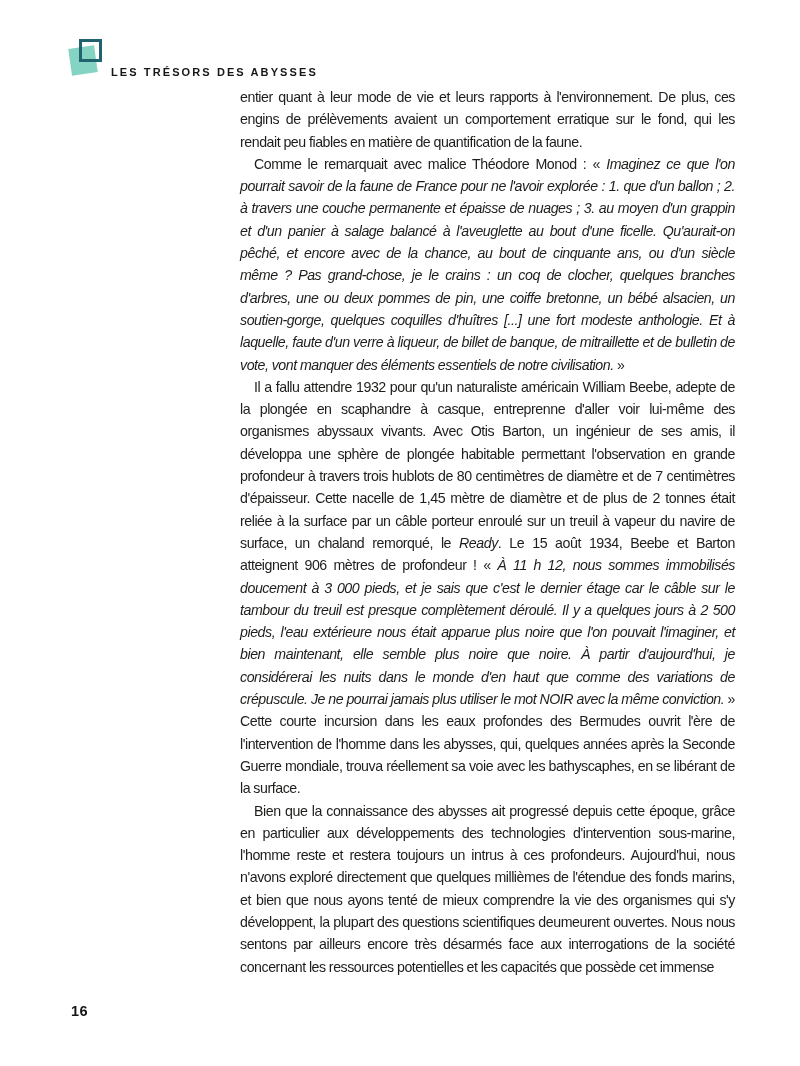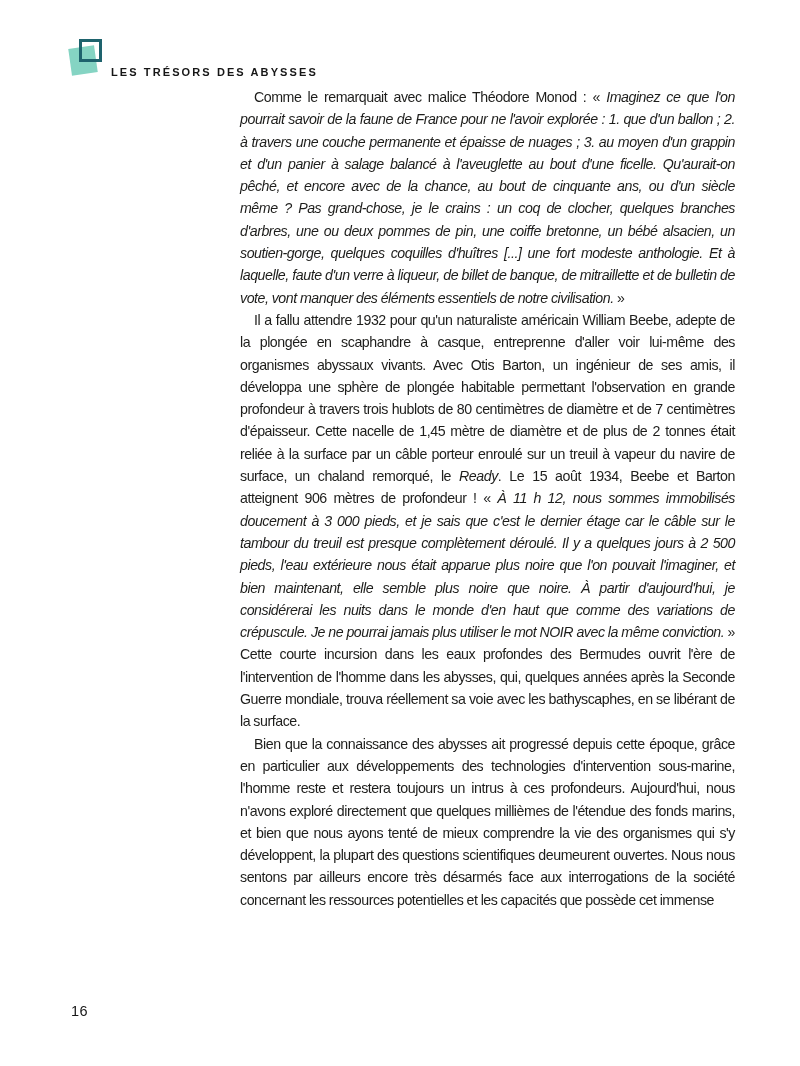--- a/index.html
+++ b/index.html
@@ -80,39 +80,40 @@
   .italic {
     font-style: italic;
   }
 
   
   .page-number {
     position: absolute;
     left: 71px;
     top: 1003px;
     font-size: 14.5px;
-    font-weight: normal;
+    font-weight: bold;
     letter-spacing: 0.5px;
     color: #161616;
   }
 </style>
 </head>
 <body>
 
 <div class="page">
 
   <header class="page-header">
     <div class="logo">
       <div class="logo-mint"></div>
       <div class="logo-frame"></div>
     </div>
     <h1 class="running-title">LES TRÉSORS DES ABYSSES</h1>
   </header>
 
   <main class="text-block">
+      <p class="para"><span>entier quant à leur mode de vie et leurs rapports à l'environnement. De plus, ces engins de prélèvements avaient un comportement erratique sur le fond, qui les rendait peu fiables en matière de quantification de la faune.</span></p>
       <p class="para indent"><span>Comme le remarquait avec malice Théodore Monod&nbsp;: «&nbsp;</span><span class="italic">Imaginez ce que l'on pourrait savoir de la faune de France pour ne l'avoir explorée&nbsp;: 1. que d'un ballon&nbsp;; 2. à travers une couche permanente et épaisse de nuages&nbsp;; 3. au moyen d'un grappin et d'un panier à salage balancé à l'aveuglette au bout d'une ficelle. Qu'aurait-on pêché, et encore avec de la chance, au bout de cinquante ans, ou d'un siècle même&nbsp;? Pas grand-chose, je le crains&nbsp;: un coq de clocher, quelques branches d'arbres, une ou deux pommes de pin, une coiffe bretonne, un bébé alsacien, un soutien-gorge, quelques coquilles d'huîtres [...] une fort modeste anthologie. Et à laquelle, faute d'un verre à liqueur, de billet de banque, de mitraillette et de bulletin de vote, vont manquer des éléments essentiels de notre civilisation.</span><span>&nbsp;»</span></p>
       <p class="para indent"><span>Il a fallu attendre 1932 pour qu'un naturaliste américain William Beebe, adepte de la plongée en scaphandre à casque, entreprenne d'aller voir lui-même des organismes abyssaux vivants. Avec Otis Barton, un ingénieur de ses amis, il développa une sphère de plongée habitable permettant l'observation en grande profondeur à travers trois hublots de 80 centimètres de diamètre et de 7 centimètres d'épaisseur. Cette nacelle de 1,45 mètre de diamètre et de plus de 2 tonnes était reliée à la surface par un câble porteur enroulé sur un treuil à vapeur du navire de surface, un chaland remorqué, le </span><span class="italic">Ready</span><span>. Le 15 août 1934, Beebe et Barton atteignent 906 mètres de profondeur&nbsp;! «&nbsp;</span><span class="italic">À 11&nbsp;h&nbsp;12, nous sommes immobilisés doucement à 3&nbsp;000 pieds, et je sais que c'est le dernier étage car le câble sur le tambour du treuil est presque complètement déroulé. Il y a quelques jours à 2&nbsp;500 pieds, l'eau extérieure nous était apparue plus noire que l'on pouvait l'imaginer, et bien maintenant, elle semble plus noire que noire. À partir d'aujourd'hui, je considérerai les nuits dans le monde d'en haut que comme des variations de crépuscule. Je ne pourrai jamais plus utiliser le mot NOIR avec la même conviction.</span><span>&nbsp;» Cette courte incursion dans les eaux profondes des Bermudes ouvrit l'ère de l'intervention de l'homme dans les abysses, qui, quelques années après la Seconde Guerre mondiale, trouva réellement sa voie avec les bathyscaphes, en se libérant de la surface.</span></p>
       <p class="para indent"><span>Bien que la connaissance des abysses ait progressé depuis cette époque, grâce en particulier aux développements des technologies d'intervention sous-marine, l'homme reste et restera toujours un intrus à ces profondeurs. Aujourd'hui, nous n'avons exploré directement que quelques millièmes de l'étendue des fonds marins, et bien que nous ayons tenté de mieux comprendre la vie des organismes qui s'y développent, la plupart des questions scientifiques deumeurent ouvertes. Nous nous sentons par ailleurs encore très désarmés face aux interrogations de la société concernant les ressources potentielles et les capacités que possède cet immense</span></p>
     </main>
 
   <footer>
     <span class="page-number">16</span>
   </footer>
 
 </div>

